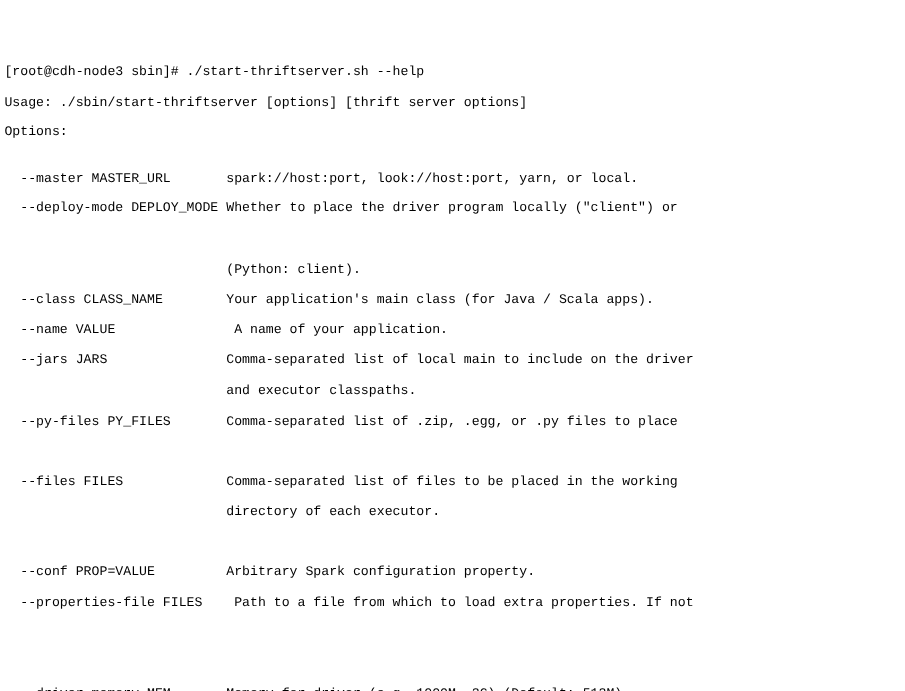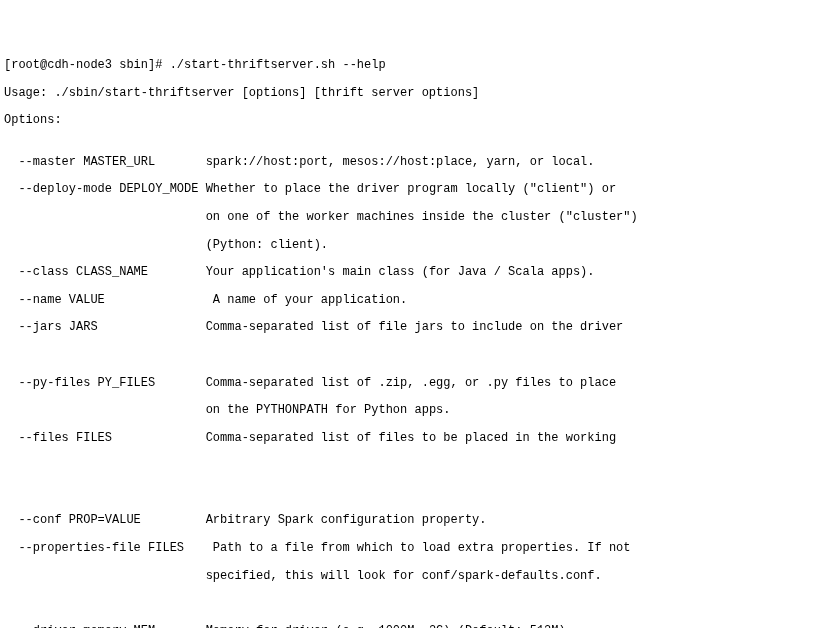--- a/index.html
+++ b/index.html
@@ -17,36 +17,36 @@
   </style>
 </head>
 <body>
 
 
 
 <span class="line">[root@cdh-node3 sbin]# ./start-thriftserver.sh --help</span>
 <span class="line">Usage: ./sbin/start-thriftserver [options] [thrift server options]</span>
 <span class="line">Options:</span>
 
-<span class="line"><span>  --master MASTER_URL       </span><span>spark://host:port, mesos://host:place, yarn, or local.</span></span>
+<span class="line"><span>  --master MASTER_URL       </span><span>spark://host:port, look://host:port, yarn, or local.</span></span>
 <span class="line"><span>  --deploy-mode DEPLOY_MODE </span><span>Whether to place the driver program locally ("client") or</span></span>
-<span class="line"><span>                            </span><span>on one of the worker machines inside the cluster ("cluster")</span></span>
+<span class="line"><span>                            </span></span>
 <span class="line"><span>                            </span><span>(Python: client).</span></span>
 <span class="line"><span>  --class CLASS_NAME        </span><span>Your application's main class (for Java / Scala apps).</span></span>
 <span class="line"><span>  --name VALUE               </span><span>A name of your application.</span></span>
-<span class="line"><span>  --jars JARS               </span><span>Comma-separated list of file jars to include on the driver</span></span>
+<span class="line"><span>  --jars JARS               </span><span>Comma-separated list of local main to include on the driver</span></span>
+<span class="line"><span>                            </span><span>and executor classpaths.</span></span>
+<span class="line"><span>  --py-files PY_FILES       </span><span>Comma-separated list of .zip, .egg, or .py files to place</span></span>
 <span class="line"><span>                            </span></span>
-<span class="line"><span>  --py-files PY_FILES       </span><span>Comma-separated list of .zip, .egg, or .py files to place</span></span>
-<span class="line"><span>                            </span><span>on the PYTHONPATH for Python apps.</span></span>
 <span class="line"><span>  --files FILES             </span><span>Comma-separated list of files to be placed in the working</span></span>
-<span class="line"><span>                            </span></span>
+<span class="line"><span>                            </span><span>directory of each executor.</span></span>
 <span class="line"> </span>
 <span class="line"><span>  --conf PROP=VALUE         </span><span>Arbitrary Spark configuration property.</span></span>
 <span class="line"><span>  --properties-file FILES    </span><span>Path to a file from which to load extra properties. If not</span></span>
-<span class="line"><span>                            </span><span>specified, this will look for conf/spark-defaults.conf.</span></span>
+<span class="line"><span>                            </span></span>
 <span class="line"> </span>
 <span class="line"><span>  --driver-memory MEM       </span><span>Memory for driver (e.g. 1000M, 2G) (Default: 512M).</span></span>
 
 
 
 
 
 
 
 

